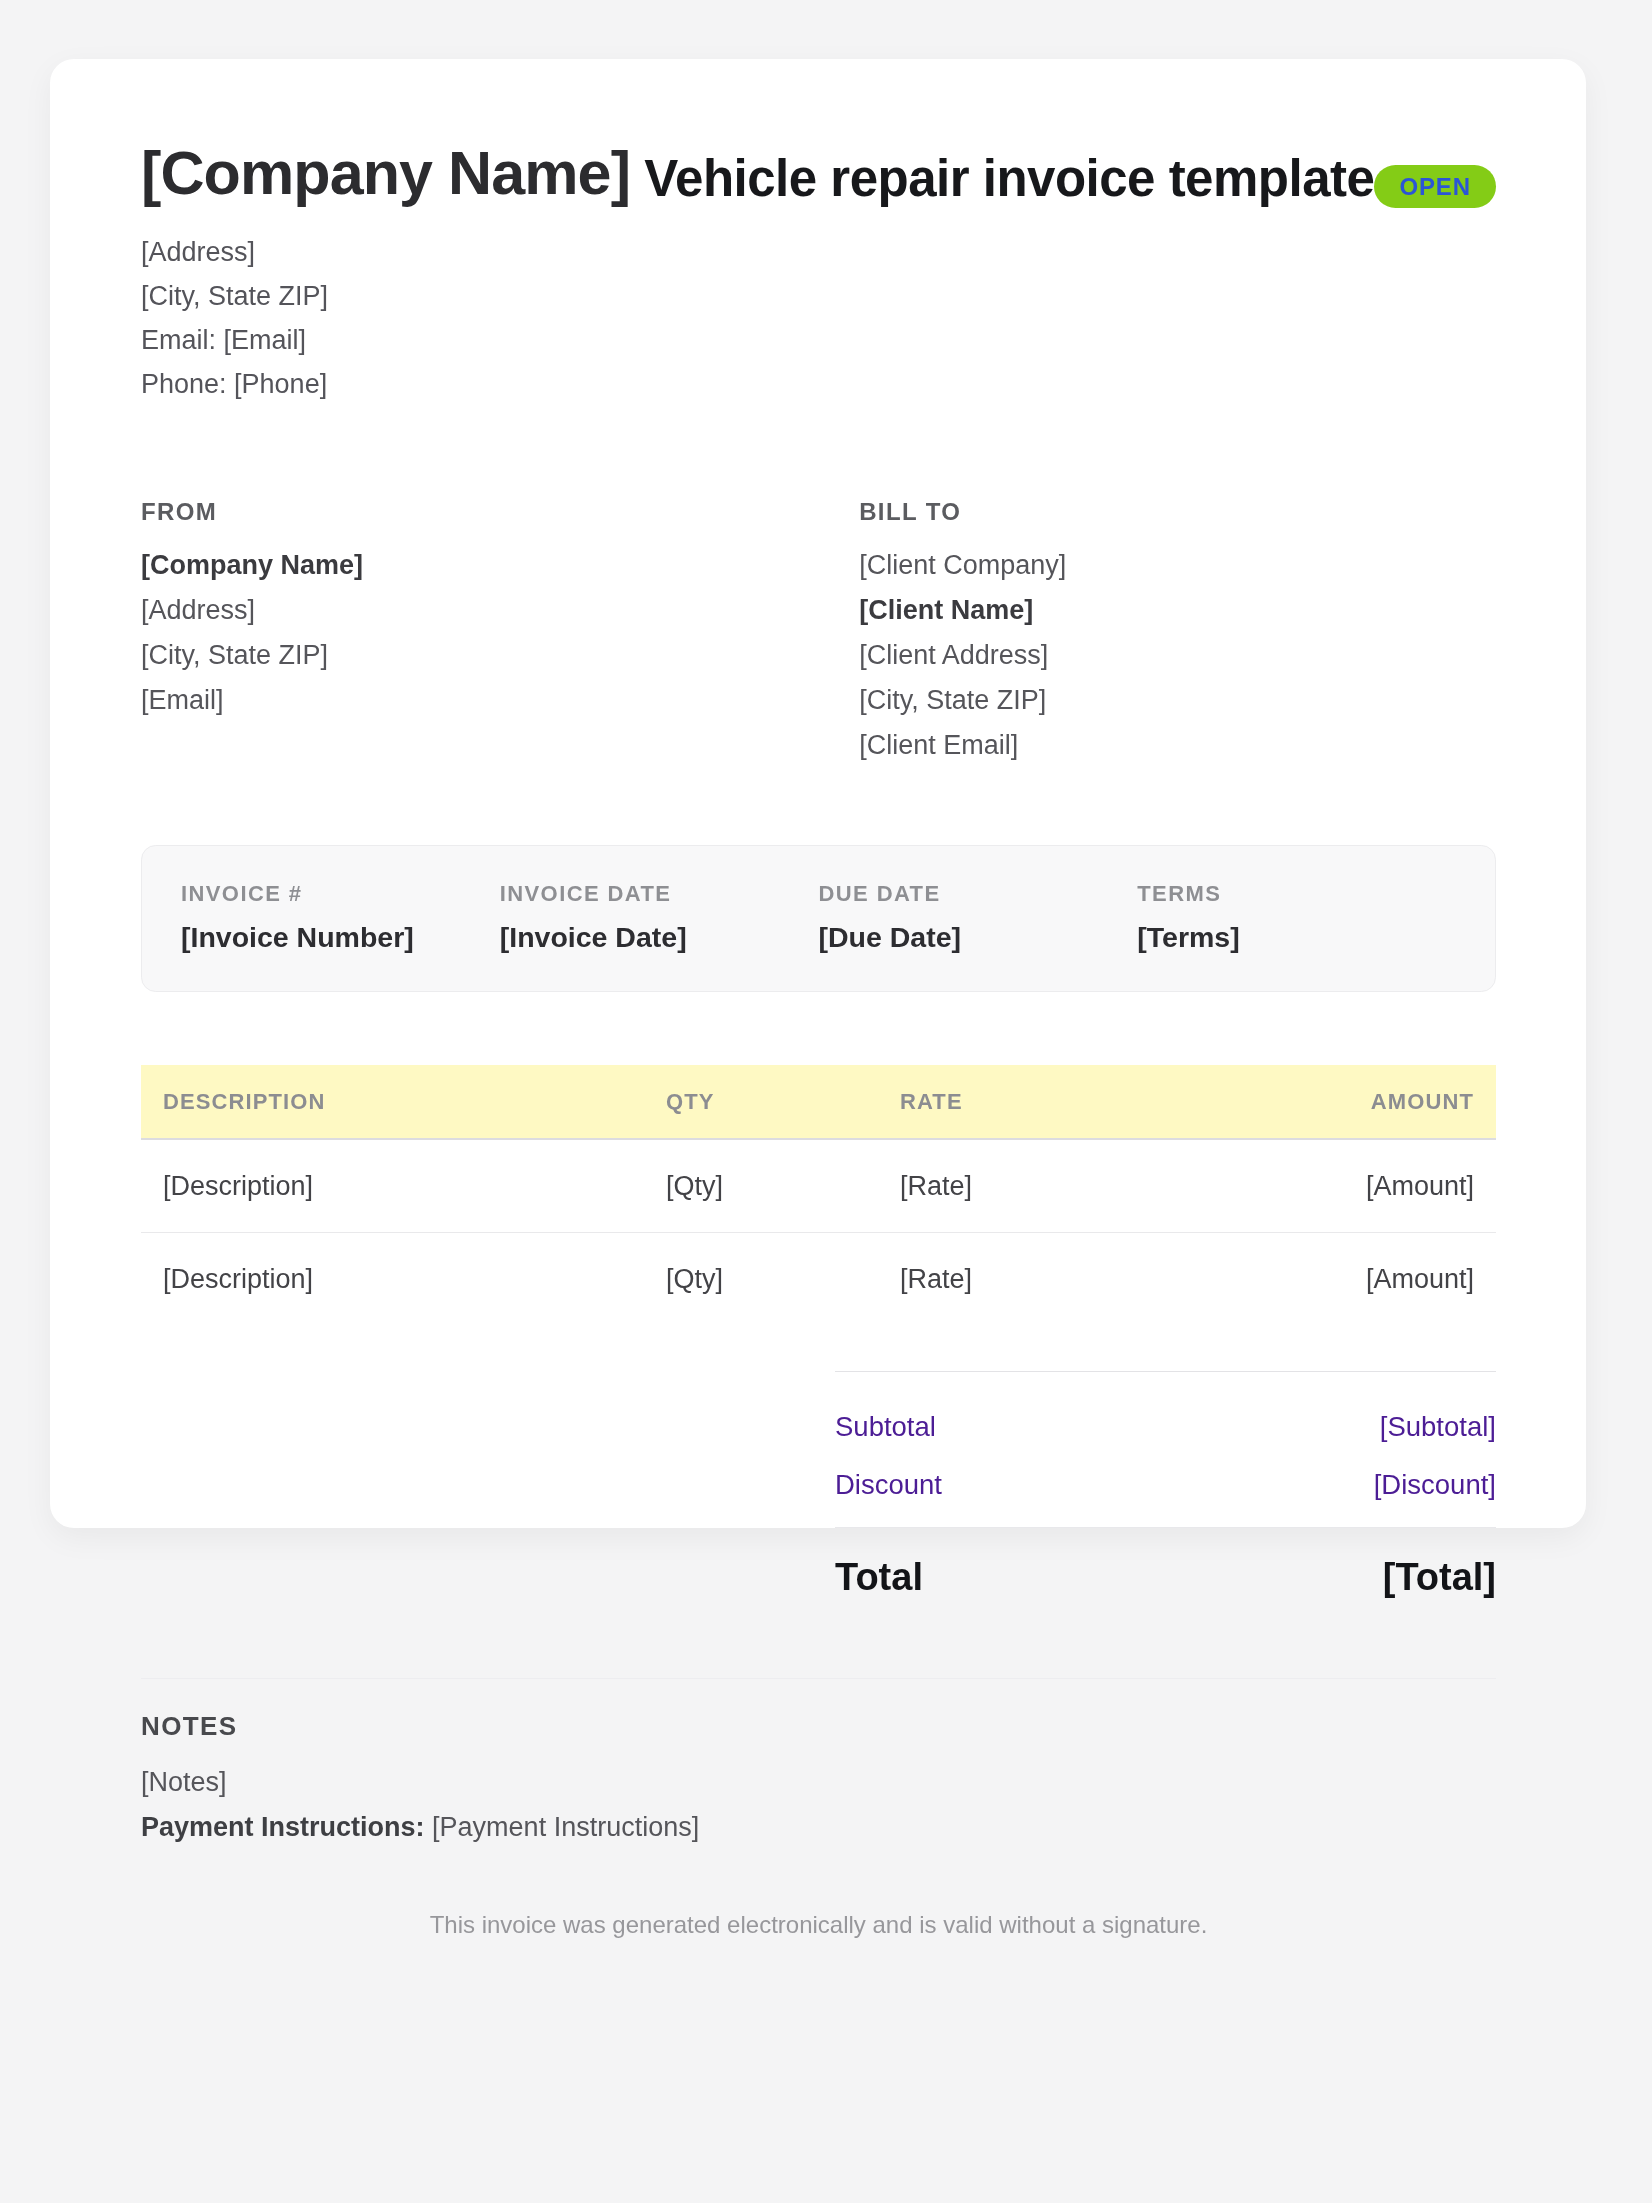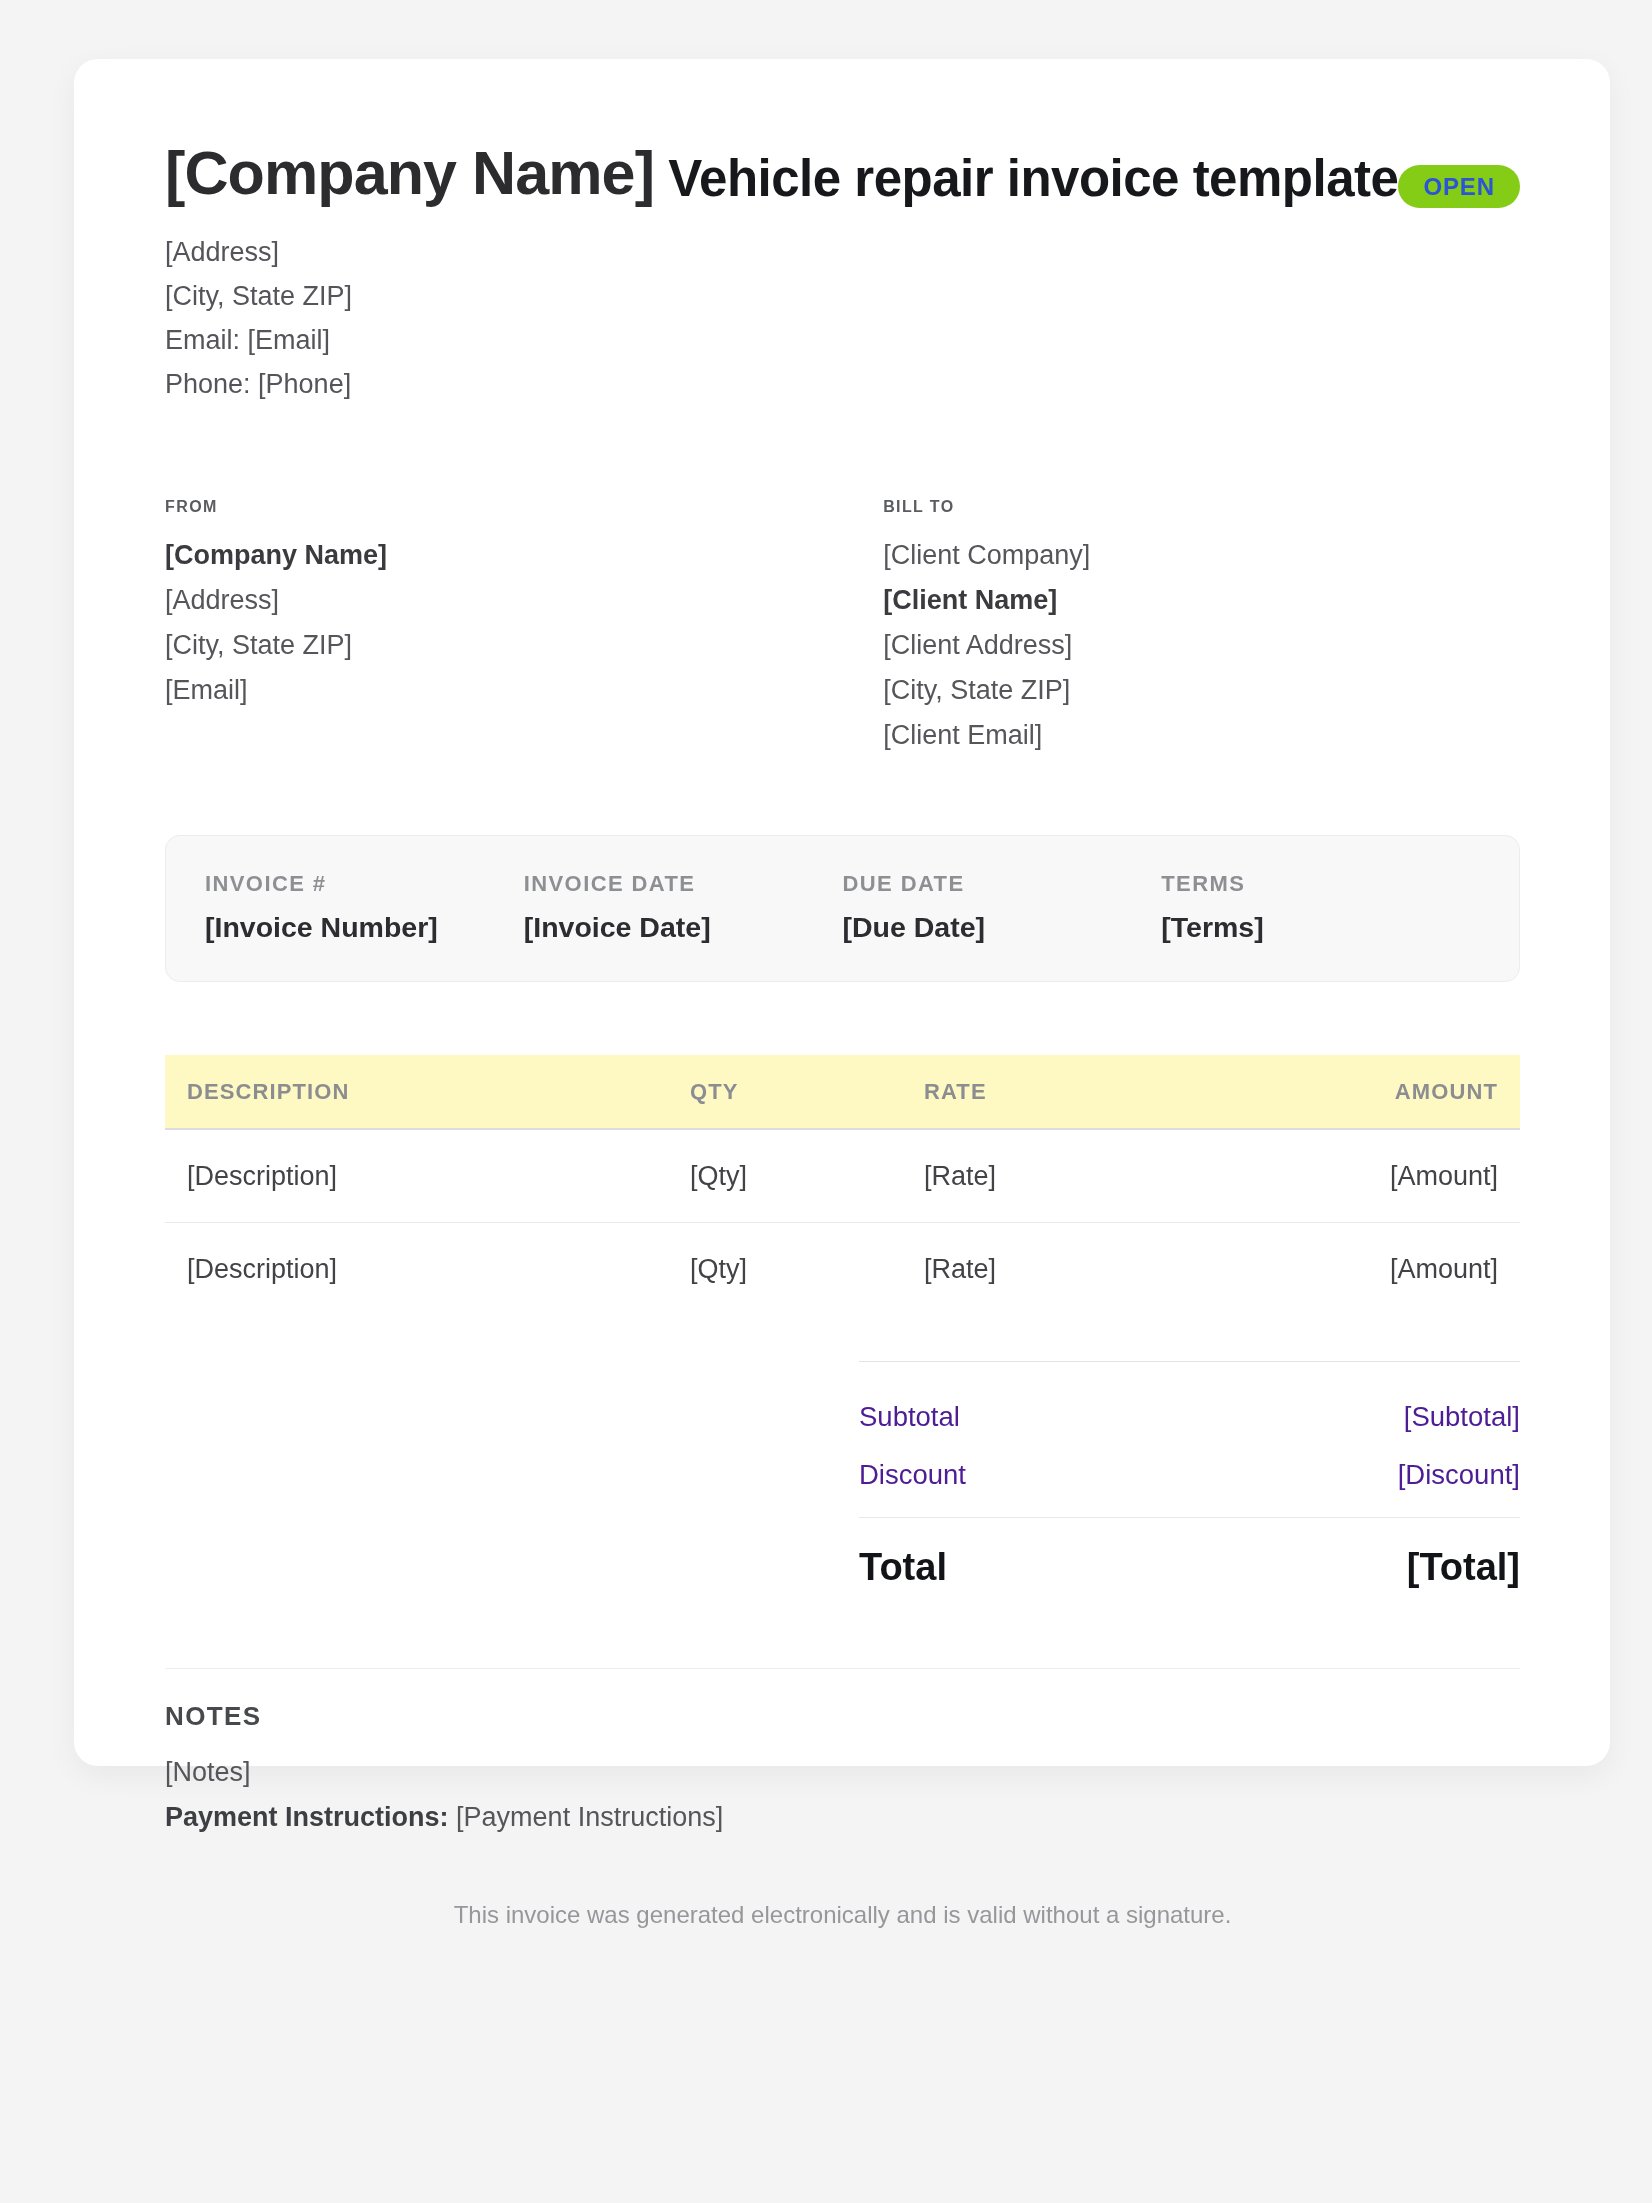--- a/index.html
+++ b/index.html
@@ -10,23 +10,23 @@
   }
   .page{
     position:relative;
     width:1653px;
     height:2204px;
     background:#f4f4f5;
     overflow:hidden;
   }
   .card{
     position:absolute;
-    left:74px; top:59px;
+    left:50px; top:59px;
     width:1536px;
-    height:1707px;
+    height:1469px;
     background:#ffffff;
     border-radius:24px;
     box-shadow:0 9.2px 31px rgba(0,0,0,0.05);
     box-sizing:border-box;
     padding:84px 90px 0 91px;
   }
   
   .top{
     display:flex;
     justify-content:space-between;
@@ -72,21 +72,21 @@
     padding:0 25px;
     border-radius:22px;
   }
   
   .parties{
     margin-top:92px;
     display:grid;
     grid-template-columns:53% 47%;
   }
   .sec-label{
-    font-size:16px;
+    font-size:24px;
     font-weight:bold;
     letter-spacing:1.4px;
     color:#5b5c60;
     margin-bottom:16.5px;
   }
   .party-line{
     font-size:27px;
     line-height:45px;
     color:#55555a;
   }

